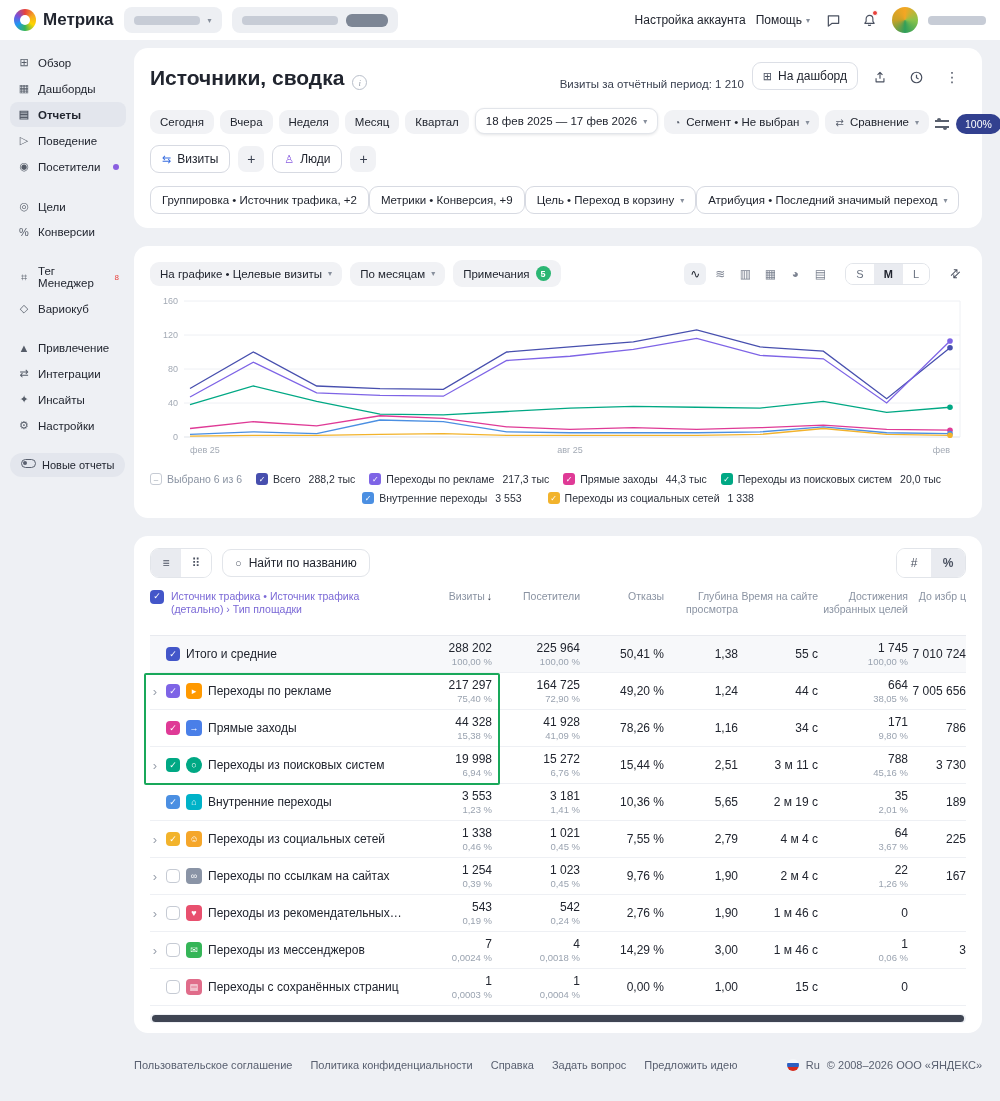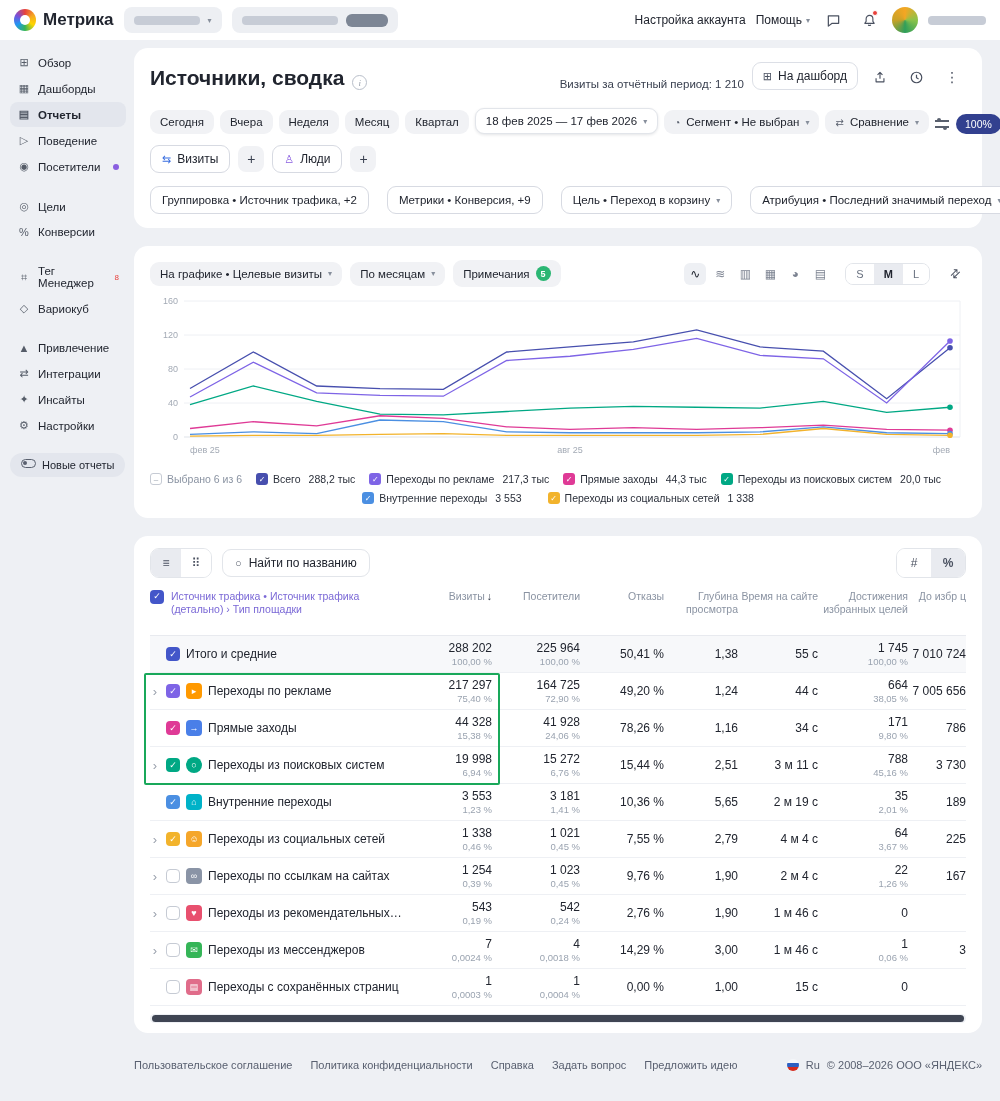--- a/index.html
+++ b/index.html
@@ -59,21 +59,21 @@
   .sampling{margin-left:auto;display:flex;align-items:center;gap:7px}
   .sliders{width:14px;height:8px;border-top:2px solid #59606e;border-bottom:2px solid #59606e;position:relative}
   .sliders::before{content:"";position:absolute;left:2px;top:-4px;width:4px;height:4px;border-radius:50%;background:#59606e}
   .sliders::after{content:"";position:absolute;right:2px;bottom:-4px;width:4px;height:4px;border-radius:50%;background:#59606e}
   .samp-badge{background:#32408f;color:#fff;border-radius:12px;padding:4px 9px;font-size:10.5px;font-weight:400}
 
   .metrics-row{display:flex;align-items:center;gap:8px;margin-top:11px}
   .metric-chip{display:inline-flex;align-items:center;gap:6px;border:1px solid #d7dae2;border-radius:9px;padding:6px 11px;font-size:12px;background:#fff}
   .plus-btn{width:26px;height:26px;border-radius:8px;background:#f1f2f5;font-size:14px;color:#3a4150;display:flex;align-items:center;justify-content:center}
 
-  .settings-row{display:flex;gap:18px;margin-top:13px;white-space:nowrap}
+  .settings-row{display:flex;gap:0;margin-top:13px;white-space:nowrap}
   .chip{display:inline-flex;align-items:center;gap:6px;border:1px solid #d7dae2;border-radius:9px;padding:7px 11px;font-size:11.5px;background:#fff}
 
   
   .chart-controls{display:flex;align-items:center;gap:8px}
   .notes-badge{width:15px;height:15px;border-radius:50%;background:#2bb673;color:#fff;font-size:9px;display:inline-flex;align-items:center;justify-content:center;font-weight:700}
   .cicons{margin-left:auto;display:flex;align-items:center;gap:3px}
   .cicon{width:22px;height:22px;display:flex;align-items:center;justify-content:center;font-size:12px;color:#7b8290;border-radius:6px}
   .cicon.active{color:#21252f;background:#eef0f4}
   .size-group{display:flex;border:1px solid #e2e5ea;border-radius:8px;overflow:hidden;margin:0 6px}
   .size{padding:4px 10px;font-size:11px;color:#6a7280;background:#fff}
@@ -526,21 +526,21 @@
                   <span class="cb on" data-interactable="true" style="background: rgb(223, 58, 150);">✓</span>
                   <span class="row-ic" data-interactable="false" style="background: rgb(74, 127, 232);">→</span>
                   <span class="row-label" data-interactable="false">Прямые заходы</span>
                 </div>
                 <div class="cell" data-interactable="false">
                   <div class="v" data-interactable="false">44 328</div>
                   <div class="p" data-interactable="false">15,38 %</div>
                 </div>
                 <div class="cell" data-interactable="false">
                   <div class="v" data-interactable="false">41 928</div>
-                  <div class="p" data-interactable="false">24,06 %</div>
+                  <div class="p" data-interactable="false">41,09 %</div>
                 </div>
                 <div class="cell" data-interactable="false">
                   <div class="v" data-interactable="false">78,26 %</div>
                 </div>
                 <div class="cell" data-interactable="false">
                   <div class="v" data-interactable="false">1,16</div>
                 </div>
                 <div class="cell" data-interactable="false">
                   <div class="v" data-interactable="false">34 с</div>
                 </div>

